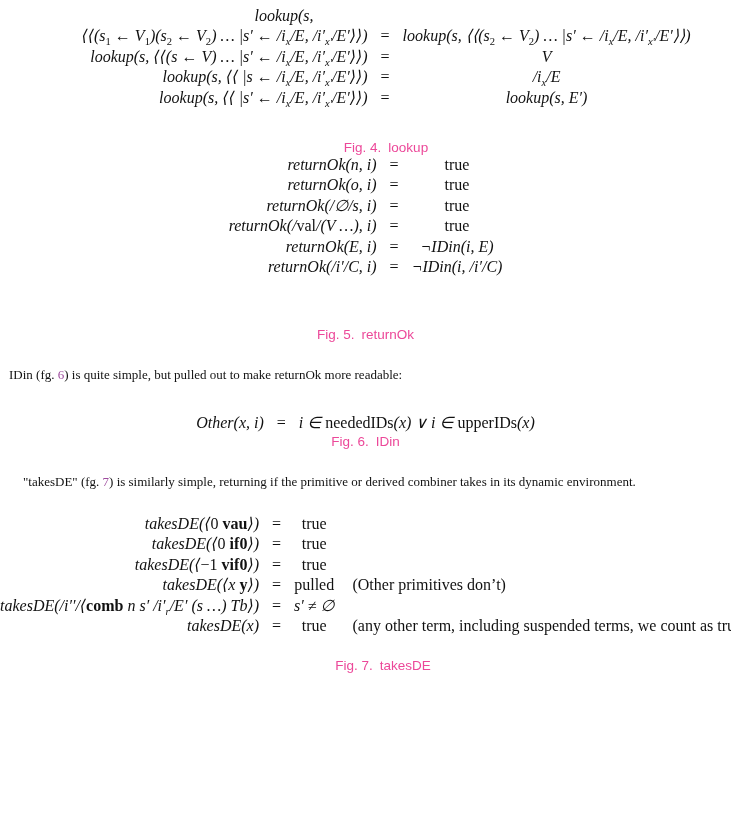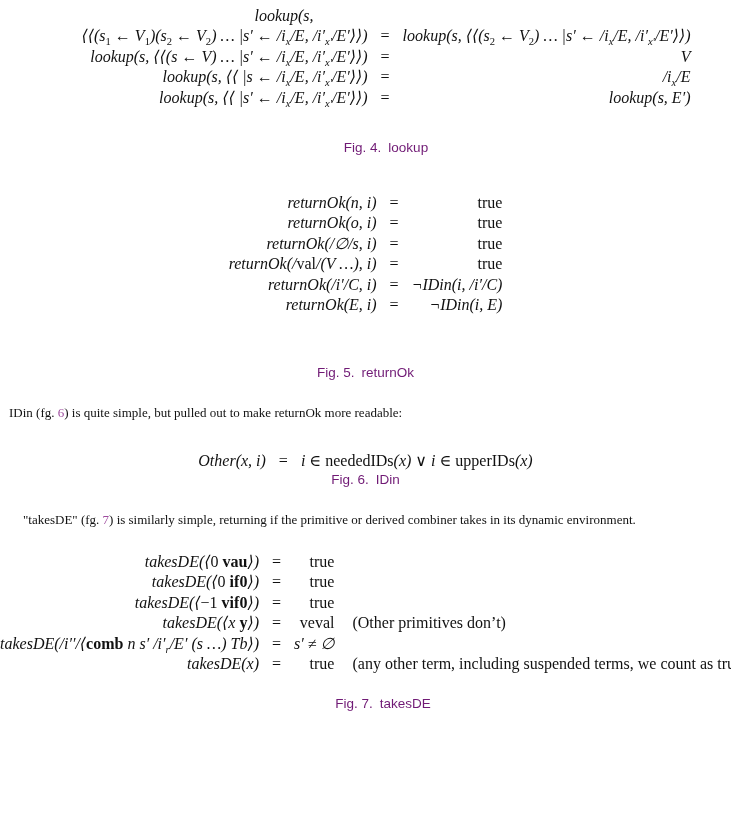--- a/index.html
+++ b/index.html
@@ -8,36 +8,36 @@
     color:#111111; font-family:"Liberation Serif", "DejaVu Serif", serif;
     position:relative; box-sizing:border-box;
   }
   
   .eqtable { display:table; margin:0 auto; border-collapse:collapse; }
   .eqrow { display:table-row; }
   .eqrow > span { display:table-cell; vertical-align:baseline; white-space:nowrap;
                   line-height:20.4px; font-size:16px; }
   .lhs { text-align:right; }
   .eqs { padding:0 13px; text-align:center; font-style:normal; }
-  .rhs { text-align:right; }
+  .rhs { text-align:center;font-family:Liberation Serif, serif; }
   .math { font-style:italic; }
   .math .rm, .math sub.rm { font-style:normal; }
   .math b { font-style:normal; font-weight:bold; }
   .math sub { font-size:66%; line-height:0; }
   .eqrow.cont .lhs { padding-right:54px; }
   .spacer > span { height:20px; }
   .note { padding-left:18px; font-style:normal; white-space:normal; width:268px;
           text-align:left; }
   
   .caption { text-align:center; font-family:"Liberation Sans", "DejaVu Sans", sans-serif;
-             font-size:13.5px; color:#701a75; }
+             font-size:13.5px; color:#ec4899; }
   .cap-label { margin-right:7px; }
   .fig4 { padding-top:6px;margin-left:41px; }
   .fig4 .caption { margin-top:32px; }
-  .fig5 { margin-top:38px; }
+  .fig5 { }
   .fig5 .caption { margin-top:30px; }
   .fig6 { margin-top:28px; }
   .fig6 .caption { }
   .fig7 { margin-top:22px; }
   .fig7 .caption { margin-top:22px;margin-left:35px; }
   
   .para { margin:22px 9px 0 9px; font-size:13px; line-height:21px; color:#111111; }
   .para2 { text-indent:14px; text-align:justify; }
   .figlink { color:#9d4a9d; text-decoration:none; cursor:pointer; }
 </style>
@@ -95,28 +95,28 @@
         <span class="lhs math">returnOk(/∅/s, i)</span>
           <span class="eqs">=</span>
           <span class="rhs math"><span class="rm">true</span></span>
       </div>
       <div class="eqrow">
         <span class="lhs math">returnOk(/<span class="rm">val</span>/(V …), i)</span>
           <span class="eqs">=</span>
           <span class="rhs math"><span class="rm">true</span></span>
       </div>
       <div class="eqrow">
+        <span class="lhs math">returnOk(E, i)</span>
+          <span class="eqs">=</span>
+          <span class="rhs math">¬IDin(i, E)</span>
+      </div>
+      <div class="eqrow">
         <span class="lhs math">returnOk(/i′/C, i)</span>
           <span class="eqs">=</span>
           <span class="rhs math">¬IDin(i, /i′/C)</span>
-      </div>
-      <div class="eqrow">
-        <span class="lhs math">returnOk(E, i)</span>
-          <span class="eqs">=</span>
-          <span class="rhs math">¬IDin(i, E)</span>
       </div>
       <div class="eqrow spacer">
           <span></span>
           <span></span>
           <span></span>
         </div>
     </div>
     <div class="caption">
       <span class="cap-label">Fig. 5.</span><span class="cap-title">returnOk</span>
     </div>
@@ -155,21 +155,21 @@
       </div>
       <div class="eqrow">
         <span class="lhs math">takesDE(⟨<span class="rm">−1</span> <b>vif0</b>⟩)</span>
           <span class="eqs">=</span>
           <span class="rhs math"><span class="rm">true</span></span>
           <span class="note"></span>
       </div>
       <div class="eqrow">
         <span class="lhs math">takesDE(⟨x <b>y</b>⟩)</span>
           <span class="eqs">=</span>
-          <span class="rhs math"><span class="rm">veval</span></span>
+          <span class="rhs math"><span class="rm">pulled</span></span>
           <span class="note">(Other primitives don’t)</span>
       </div>
       <div class="eqrow">
         <span class="lhs math">takesDE(/i′′/⟨<b>comb</b> n s′ /i′<sub>r</sub>/E′ (s …) Tb⟩)</span>
           <span class="eqs">=</span>
           <span class="rhs math">s′ ≠ ∅</span>
           <span class="note"></span>
       </div>
       <div class="eqrow">
         <span class="lhs math">takesDE(x)</span>

